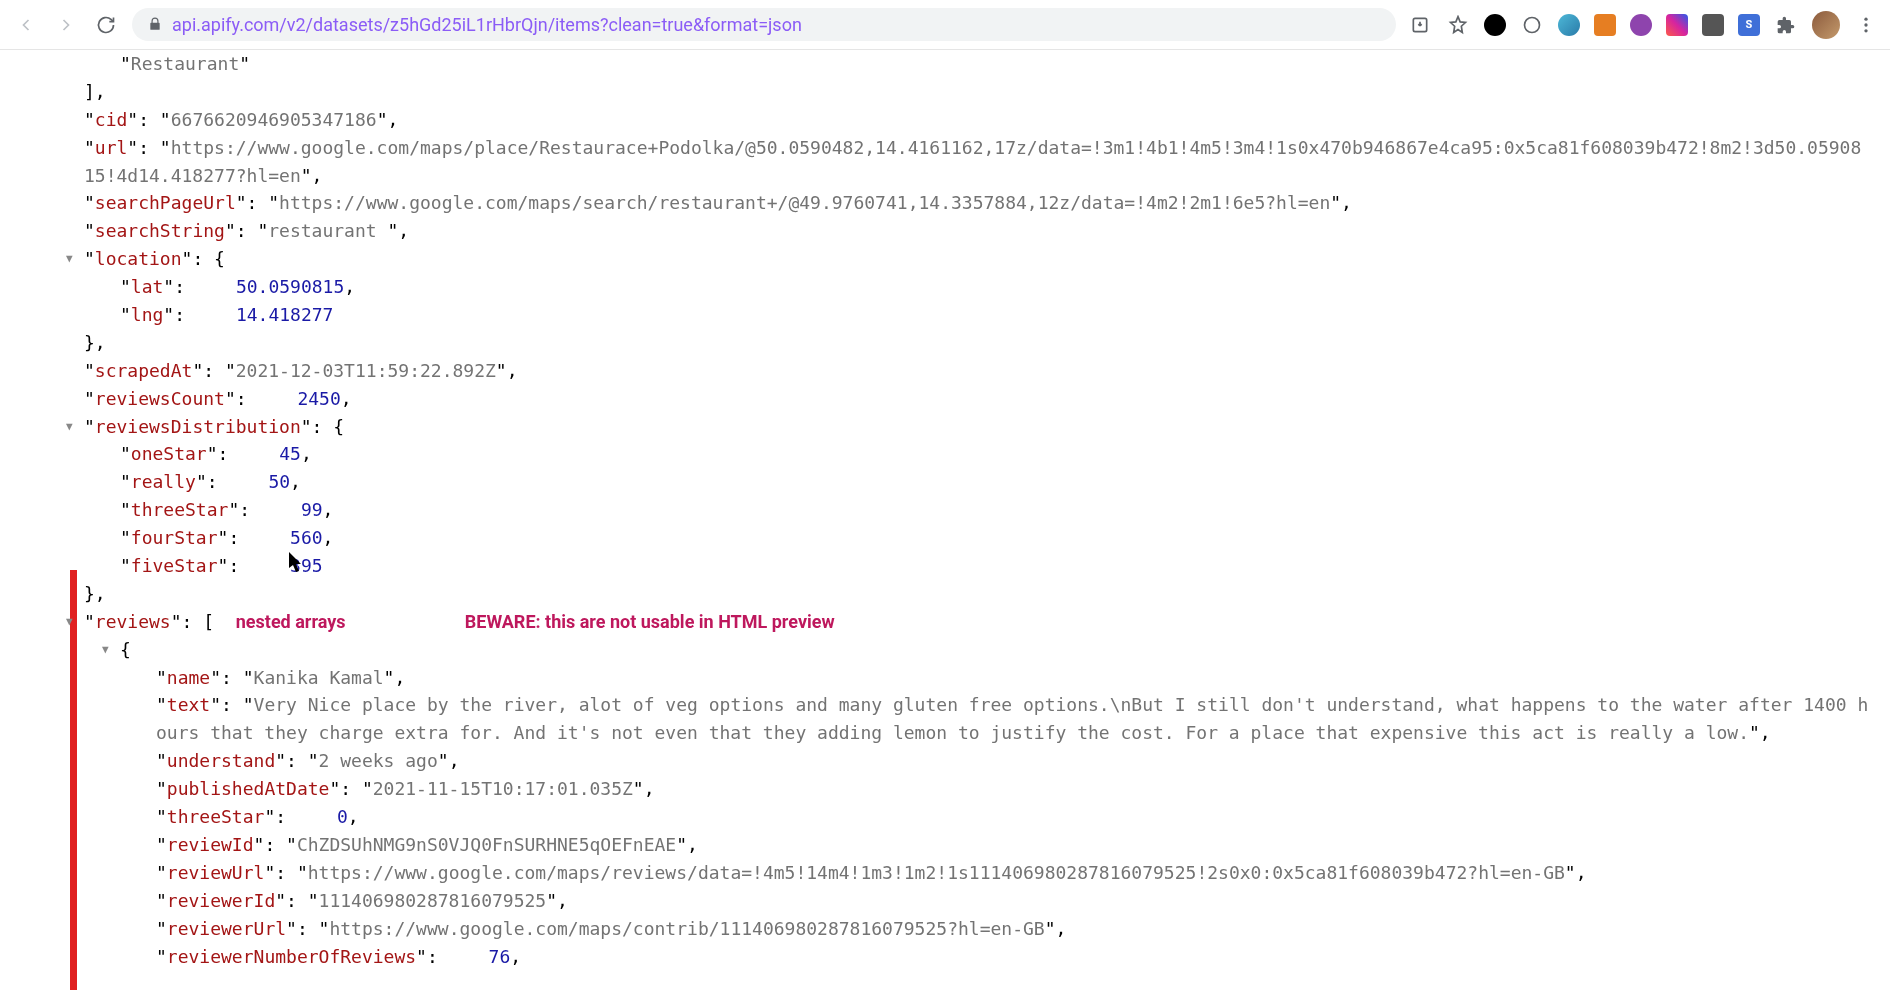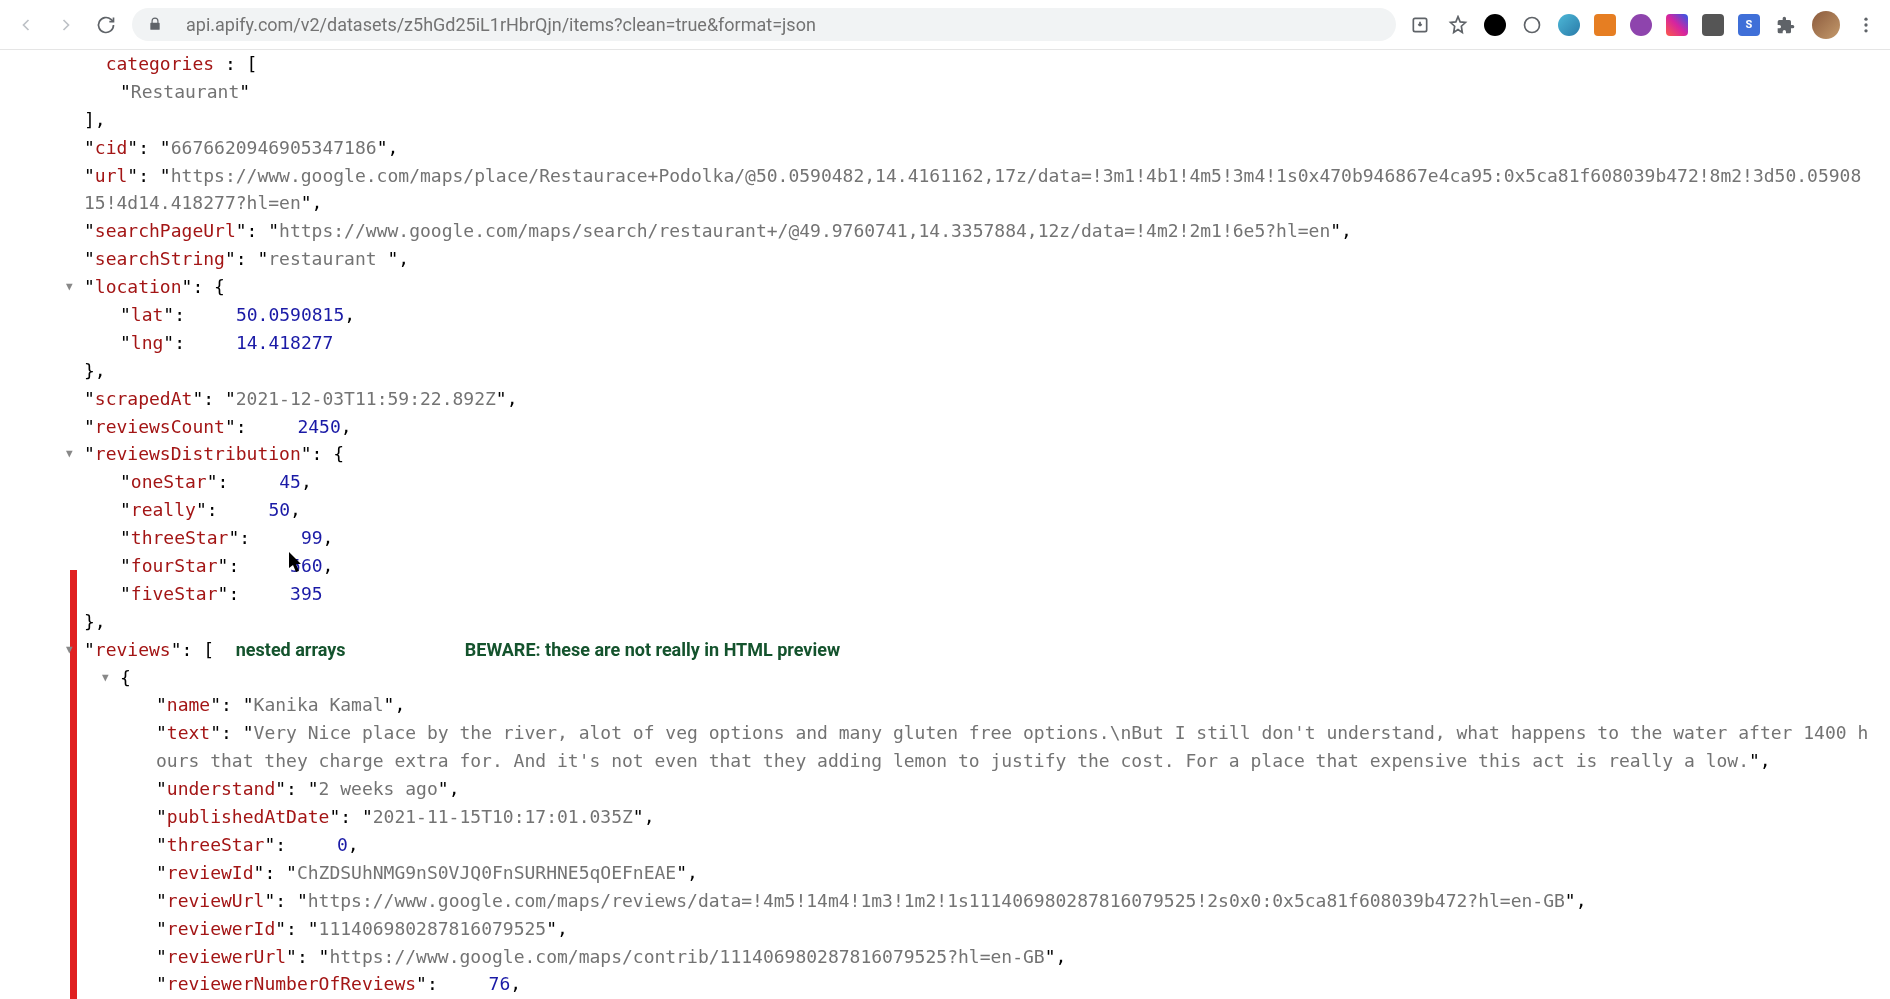--- a/index.html
+++ b/index.html
@@ -2,37 +2,37 @@
 <html><head>
 <meta charset="utf-8">
 <style>
 * { margin: 0; padding: 0; box-sizing: border-box; }
 body { font-family: -apple-system, BlinkMacSystemFont, 'Segoe UI', Roboto, sans-serif; background: #fff; width: 1890px; overflow-x: hidden; }
 
 .toolbar { display: flex; align-items: center; padding: 6px 12px; gap: 12px; background: #fff; border-bottom: 1px solid #e5e5e5; height: 50px; }
 .nav-btn { width: 28px; height: 28px; display: flex; align-items: center; justify-content: center; color: #5f6368; cursor: pointer; border-radius: 50%; }
 .nav-btn.disabled { color: #bdc1c6; }
 .nav-btn svg { width: 20px; height: 20px; }
-.addr { flex: 1; display: flex; align-items: center; background: #f1f3f4; border-radius: 20px; padding: 6px 16px; gap: 24px; color: #737373; font-size: 18px; }
+.addr { flex: 1; display: flex; align-items: center; background: #f1f3f4; border-radius: 20px; padding: 6px 16px; gap: 10px; color: #8b5cf6; font-size: 18px; }
 .addr .lock { color: #5f6368; }
 .addr-text { flex: 1; white-space: nowrap; overflow: hidden; text-overflow: ellipsis; }
 .tb-icons { display: flex; align-items: center; gap: 14px; }
 .tb-icon { width: 24px; height: 24px; display: flex; align-items: center; justify-content: center; color: #5f6368; }
 .ext-icon { width: 22px; height: 22px; border-radius: 4px; display: flex; align-items: center; justify-content: center; font-size: 11px; font-weight: bold; color: #fff; }
 .avatar { width: 28px; height: 28px; border-radius: 50%; background: linear-gradient(135deg,#8b5a3c,#c49a6c); }
 
 .content { padding: 0 20px 20px 84px; position: relative; font-family: 'Menlo','Consolas',monospace; font-size: 18px; line-height: 1.55; color: #000; }
 .k { color: #a31515; }
 .s { color: #737373; }
 .n { color: #1a1aa6; margin-left: 40px; }
 .p { color: #000; }
 .tri { position: absolute; margin-left: -18px; color: #888; font-size: 11px; user-select: none; padding-top: 5px; }
 
 .redbar { position: absolute; left: 70px; width: 7px; background: #e02020; }
-.ann { display: inline-block; color: #14532d; font-weight: 700; font-family: -apple-system, BlinkMacSystemFont, 'Segoe UI', Roboto, sans-serif; }
+.ann { display: inline-block; color: #be185d; font-weight: 700; font-family: -apple-system, BlinkMacSystemFont, 'Segoe UI', Roboto, sans-serif; }
 
 .cursor { position: absolute; width: 16px; height: 22px; pointer-events: none; }
 .cursor svg { width: 16px; height: 22px; }
 
 .line { white-space: pre-wrap; word-break: break-all; }
 .i1 { padding-left: 36px; }
 .i2 { padding-left: 72px; }
 </style>
 </head>
 <body>
@@ -105,21 +105,20 @@
 <div class="content">
 
   <div class="redbar" style="top:520px;height:445px"></div>
 
   <div class="cursor" style="left:289px;top:502px">
     <svg viewBox="0 0 16 22">
         <path d="M0 0 L0 16 L4 13 L7 20 L10 19 L7 12 L12 12 Z" fill="#000"></path>
       </svg>
   </div>
 
-  <div class="line"><span class="p">&nbsp;&nbsp;</span><span class="k">categories</span><span class="p"> : [</span></div>
   <div class="line i1"><span class="p">"</span><span class="s">Restaurant</span><span class="p">"</span></div>
   <div class="line"><span class="p">],</span></div>
 
   <div class="line"><span class="p">"</span><span class="k">cid</span><span class="p">": "</span><span class="s">6676620946905347186</span><span class="p">",</span></div>
 
   <div class="line"><span class="p">"</span><span class="k">url</span><span class="p">": "</span><span class="s">https://www.google.com/maps/place/Restaurace+Podolka/@50.0590482,14.4161162,17z/data=!3m1!4b1!4m5!3m4!1s0x470b946867e4ca95:0x5ca81f608039b472!8m2!3d50.0590815!4d14.418277?hl=en</span><span class="p">",</span></div>
 
   <div class="line"><span class="p">"</span><span class="k">searchPageUrl</span><span class="p">": "</span><span class="s">https://www.google.com/maps/search/restaurant+/@49.9760741,14.3357884,12z/data=!4m2!2m1!6e5?hl=en</span><span class="p">",</span></div>
 
   <div class="line"><span class="p">"</span><span class="k">searchString</span><span class="p">": "</span><span class="s">restaurant </span><span class="p">",</span></div>
@@ -134,21 +133,21 @@
   <div class="line"><span class="p">"</span><span class="k">reviewsCount</span><span class="p">": </span><span class="n">2450</span><span class="p">,</span></div>
 
   <div class="line"><span class="tri">▼</span><span class="p">"</span><span class="k">reviewsDistribution</span><span class="p">": {</span></div>
   <div class="line i1"><span class="p">"</span><span class="k">oneStar</span><span class="p">": </span><span class="n">45</span><span class="p">,</span></div>
   <div class="line i1"><span class="p">"</span><span class="k">really</span><span class="p">": </span><span class="n">50</span><span class="p">,</span></div>
   <div class="line i1"><span class="p">"</span><span class="k">threeStar</span><span class="p">": </span><span class="n">99</span><span class="p">,</span></div>
   <div class="line i1"><span class="p">"</span><span class="k">fourStar</span><span class="p">": </span><span class="n">560</span><span class="p">,</span></div>
   <div class="line i1"><span class="p">"</span><span class="k">fiveStar</span><span class="p">": </span><span class="n">395</span></div>
   <div class="line"><span class="p">},</span></div>
 
-  <div class="line"><span class="tri">▼</span><span class="p">"</span><span class="k">reviews</span><span class="p">": [</span>&nbsp;&nbsp;<span class="ann">nested arrays</span>&nbsp;&nbsp;&nbsp;&nbsp;&nbsp;&nbsp;&nbsp;&nbsp;&nbsp;&nbsp;&nbsp;<span class="ann">BEWARE: these are not really in HTML preview</span></div>
+  <div class="line"><span class="tri">▼</span><span class="p">"</span><span class="k">reviews</span><span class="p">": [</span>&nbsp;&nbsp;<span class="ann">nested arrays</span>&nbsp;&nbsp;&nbsp;&nbsp;&nbsp;&nbsp;&nbsp;&nbsp;&nbsp;&nbsp;&nbsp;<span class="ann">BEWARE: this are not usable in HTML preview</span></div>
 
   <div class="line i1"><span class="tri">▼</span><span class="p">{</span></div>
   <div class="line i2"><span class="p">"</span><span class="k">name</span><span class="p">": "</span><span class="s">Kanika Kamal</span><span class="p">",</span></div>
   <div class="line i2"><span class="p">"</span><span class="k">text</span><span class="p">": "</span><span class="s">Very Nice place by the river, alot of veg options and many gluten free options.\nBut I still don't understand, what happens to the water after 1400 hours that they charge extra for. And it's not even that they adding lemon to justify the cost. For a place that expensive this act is really a low.</span><span class="p">",</span></div>
   <div class="line i2"><span class="p">"</span><span class="k">understand</span><span class="p">": "</span><span class="s">2 weeks ago</span><span class="p">",</span></div>
   <div class="line i2"><span class="p">"</span><span class="k">publishedAtDate</span><span class="p">": "</span><span class="s">2021-11-15T10:17:01.035Z</span><span class="p">",</span></div>
   <div class="line i2"><span class="p">"</span><span class="k">threeStar</span><span class="p">": </span><span class="n">0</span><span class="p">,</span></div>
   <div class="line i2"><span class="p">"</span><span class="k">reviewId</span><span class="p">": "</span><span class="s">ChZDSUhNMG9nS0VJQ0FnSURHNE5qOEFnEAE</span><span class="p">",</span></div>
   <div class="line i2"><span class="p">"</span><span class="k">reviewUrl</span><span class="p">": "</span><span class="s">https://www.google.com/maps/reviews/data=!4m5!14m4!1m3!1m2!1s111406980287816079525!2s0x0:0x5ca81f608039b472?hl=en-GB</span><span class="p">",</span></div>
   <div class="line i2"><span class="p">"</span><span class="k">reviewerId</span><span class="p">": "</span><span class="s">111406980287816079525</span><span class="p">",</span></div>

